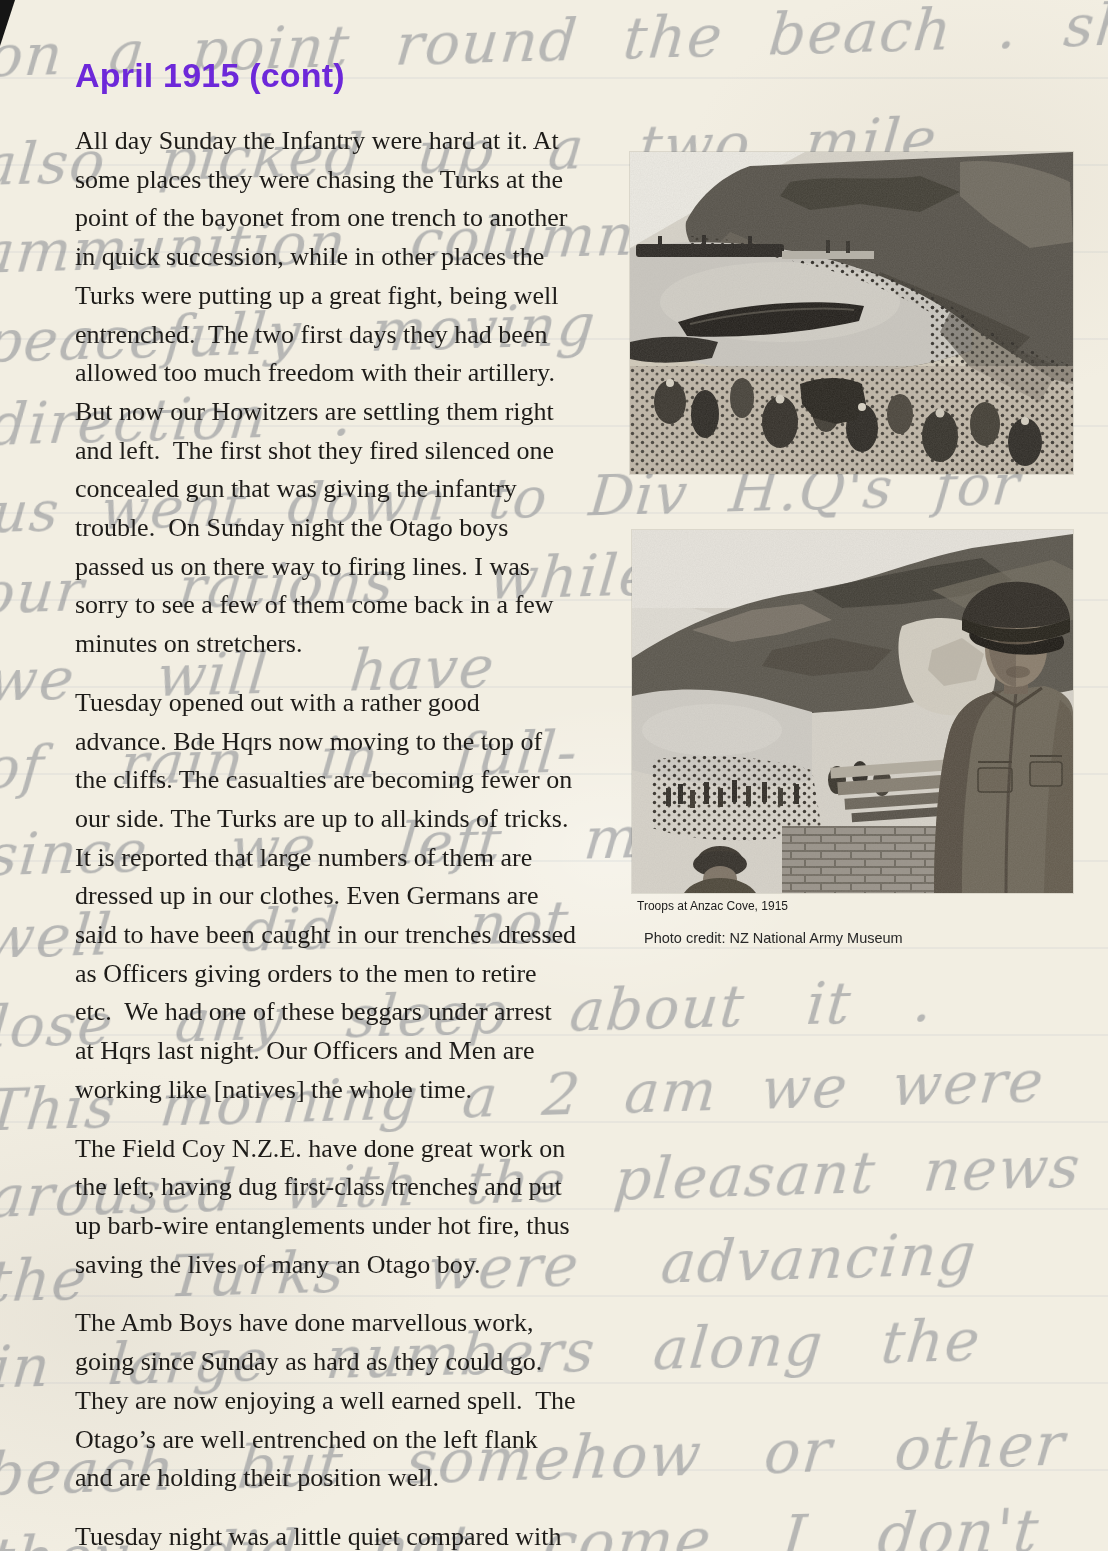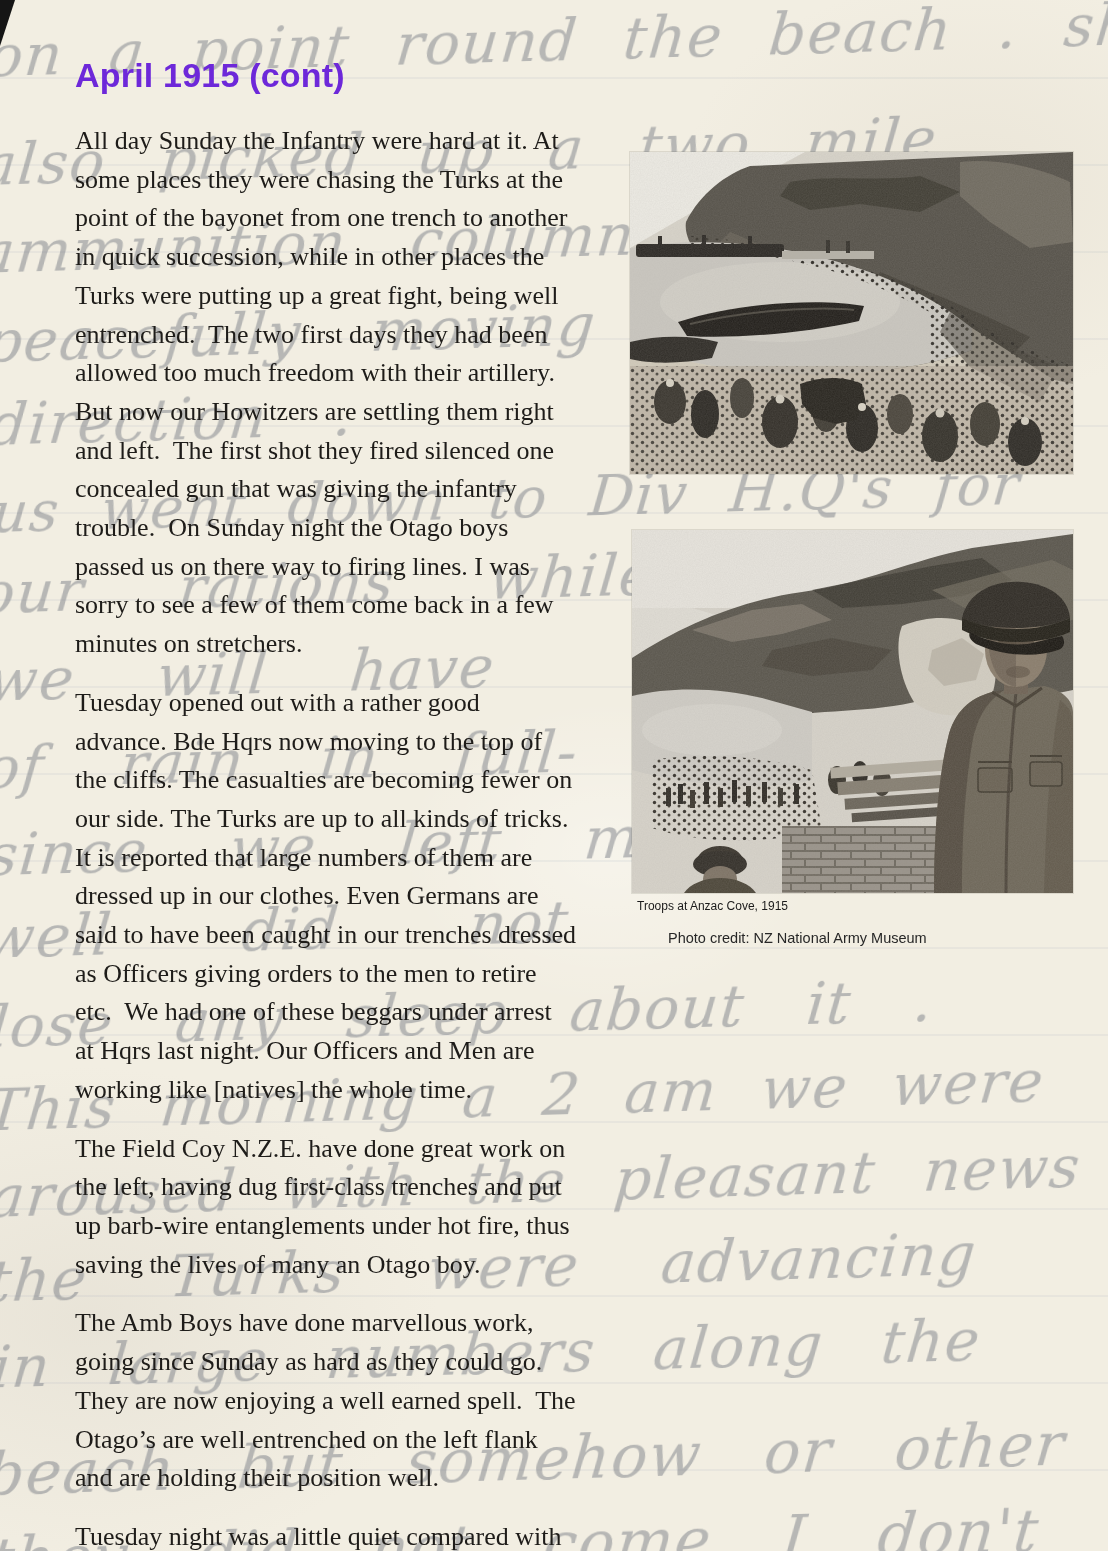--- a/index.html
+++ b/index.html
@@ -49,21 +49,21 @@
   .photo{ position:absolute; box-shadow:0 0 0 1px rgba(90,85,75,0.15); }
   .photo svg{ display:block; width:100%; height:100%; }
   .photo-1{ left:630px; top:152px; width:443px; height:322px; }
   .photo-2{ left:632px; top:530px; width:441px; height:363px; }
   .caption{
     position:absolute; left:637px; top:899px;
     font-family:"Liberation Sans", sans-serif; font-size:12px; color:#1b1b1b;
   }
   .credit{
     position:absolute; left:644px; top:930px;
-    font-family:"Liberation Sans", sans-serif; font-size:14.5px; color:#272727;margin-left:24px;
+    font-family:"Liberation Sans", sans-serif; font-size:14.5px; color:#272727;
   }
 </style>
 </head>
 <body>
 
 <div class="page">
 
   <div class="hw-layer">
     <div class="hw" style="left:-12px; top:6px;    font-size:58px; word-spacing:26px;">on a point round the beach . she</div>
     <div class="hw" style="left:-18px; top:118px;  font-size:58px; word-spacing:34px;">also picked up a  two mile</div>

